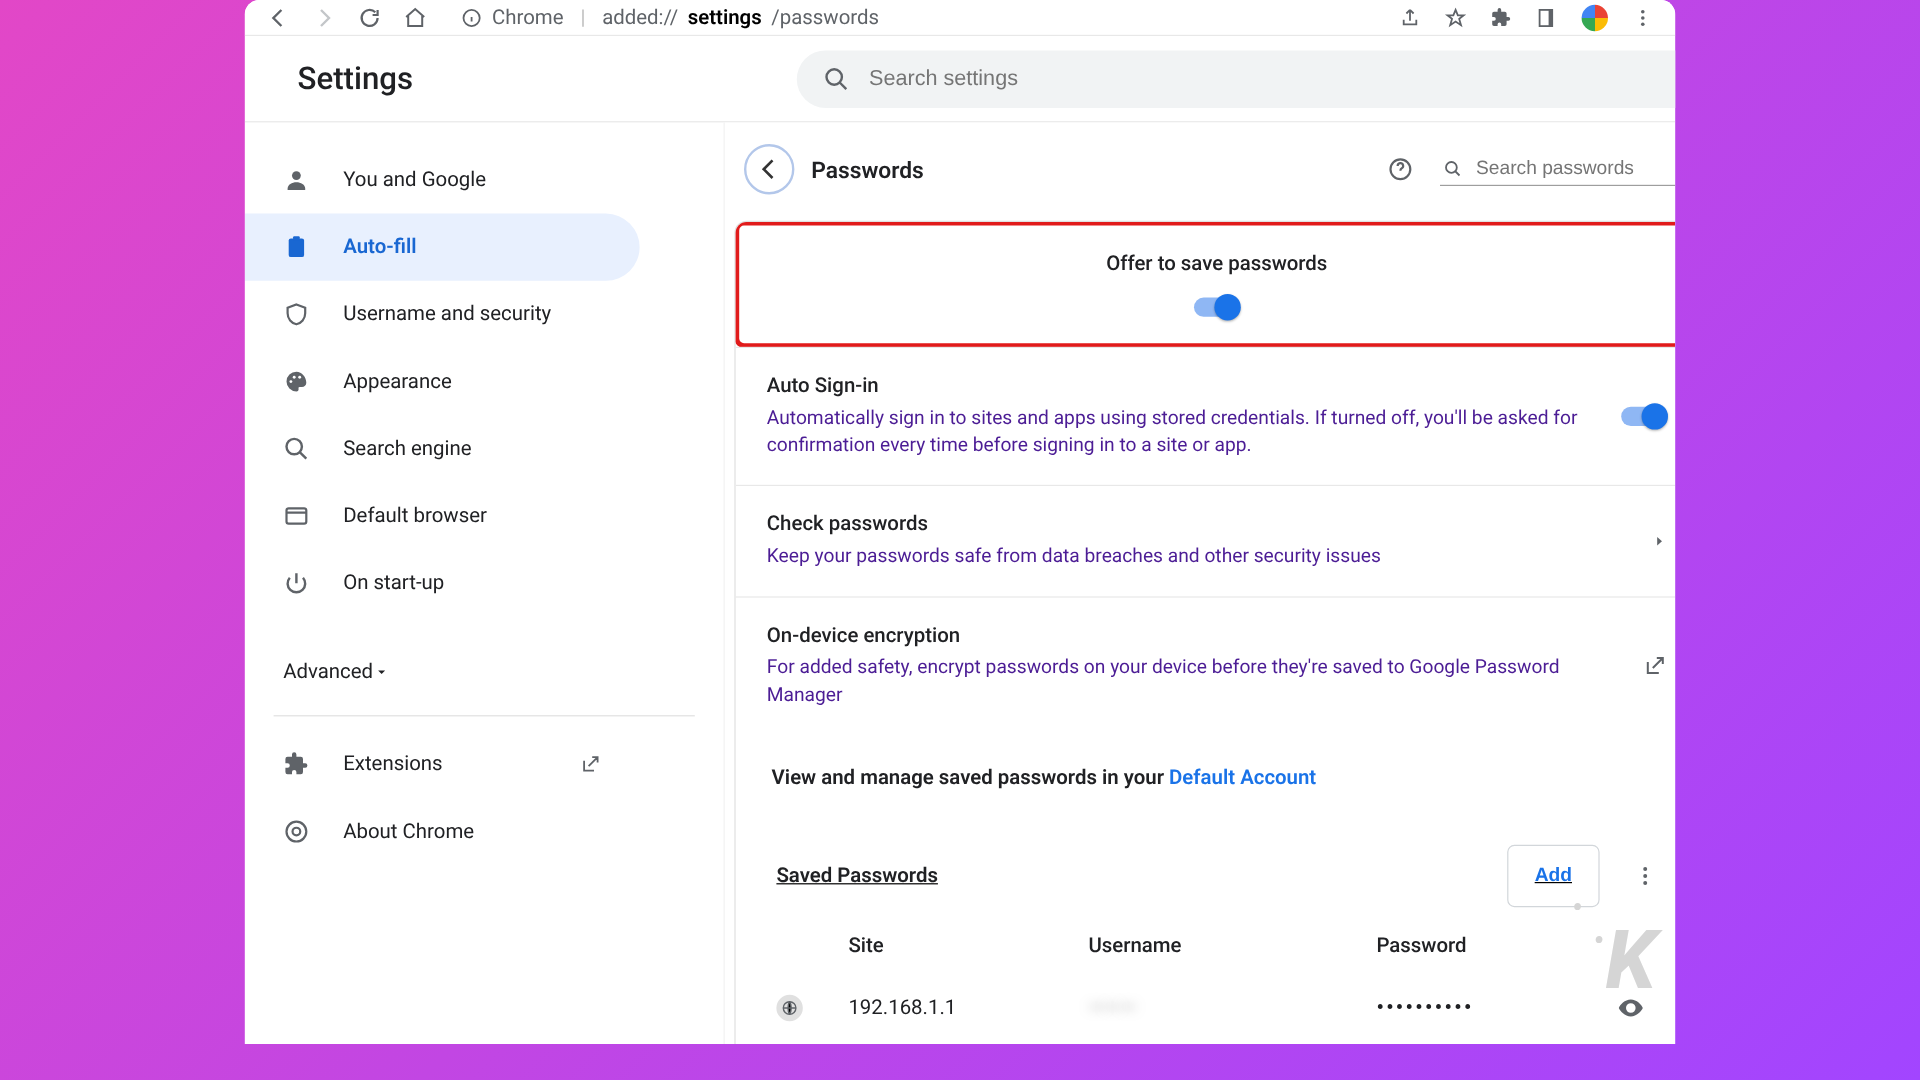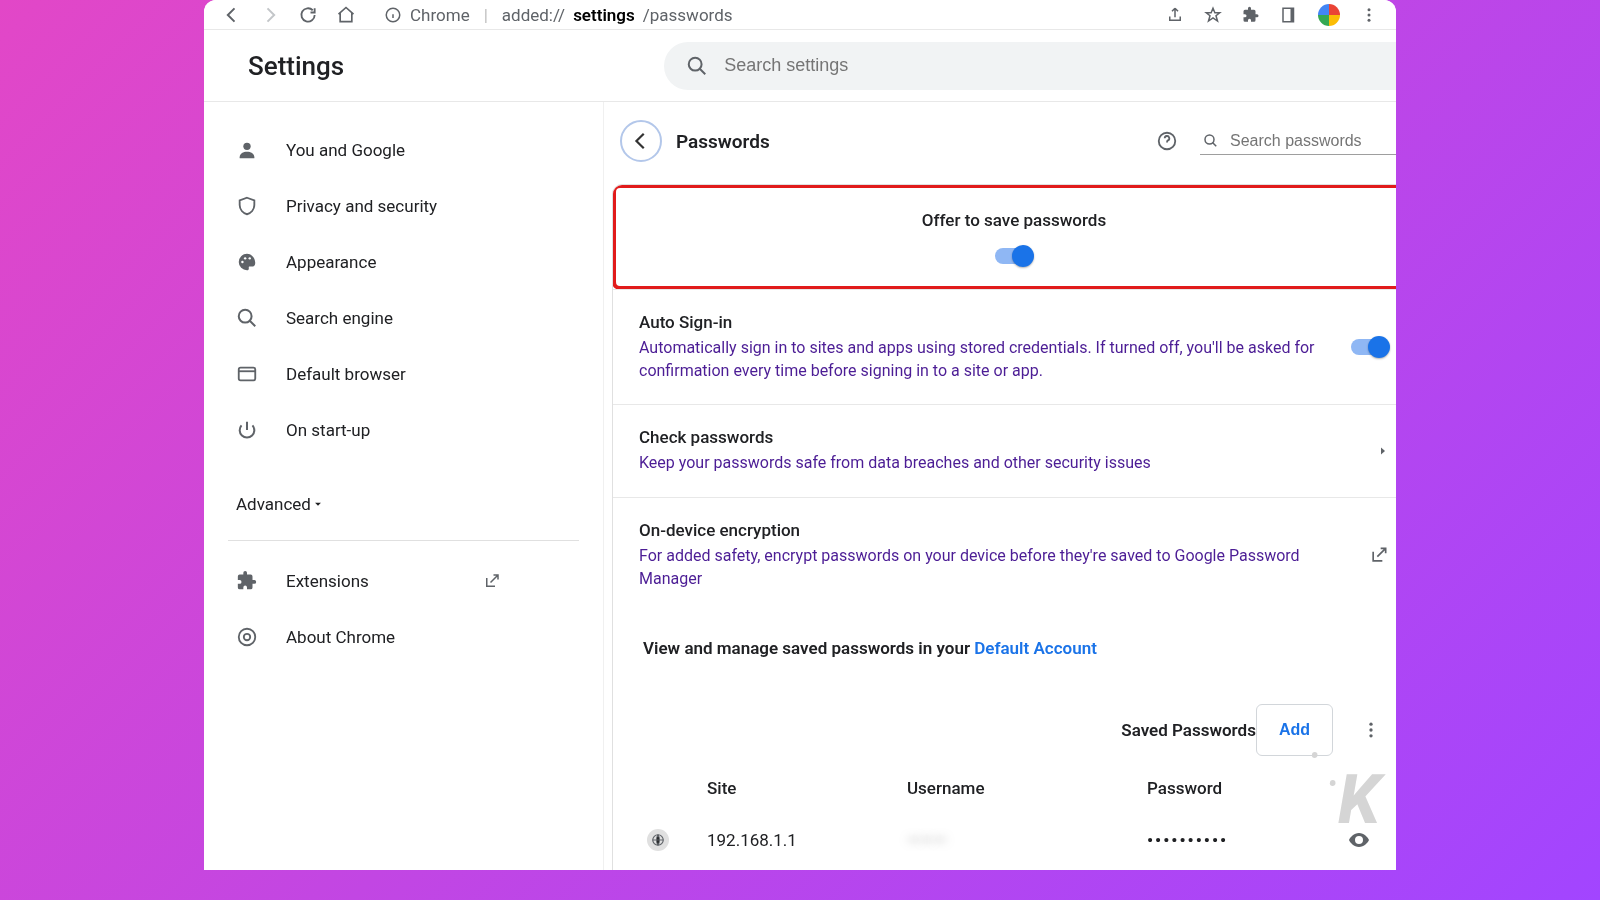--- a/index.html
+++ b/index.html
@@ -98,22 +98,23 @@
     width:38px; height:16px; background:#8fb7f4; border-radius:10px; position:relative; cursor:pointer;
   }
   .toggle .knob {
     position:absolute; right:-1px; top:-3px; width:22px; height:22px; border-radius:50%;
     background:#1a73e8; box-shadow:0 1px 2px rgba(0,0,0,.3);
   }
   .chev, .open-ext { color:#5f6368; }
   .manage-row { padding:26px 30px; font-size:17px; color:#202124; font-weight:600;}
   .manage-row a { color:#1a73e8; text-decoration:none; }
   .saved-header {
-    display:flex; align-items:center; justify-content:flex-end;
+    display:flex; align-items:center; justify-content:space-between;
     padding:20px 34px 8px 34px;
+    text-decoration:underline;
   }
   .saved-title { font-size:17px; font-weight:600; color:#202124;}
   .saved-actions { display:flex; align-items:center; gap:28px;}
   .add-btn {
     border:1px solid #d2d6da; background:#fff; color:#1a73e8; font-weight:600;
     font-size:16px; padding:16px 22px; border-radius:6px; cursor:pointer;
   }
   .table-head {
     display:grid; grid-template-columns: 60px 200px 240px 200px 70px 50px;
     padding:14px 34px; font-size:17px; color:#202124; font-weight:500;
@@ -226,27 +227,36 @@
     <div class="sidebar">
       <div class="nav-item">
         <span class="icon">
             <svg width="22" height="22" viewBox="0 0 24 24">
               <circle cx="12" cy="8" r="4" fill="currentColor"></circle>
               <path fill="currentColor" d="M4 20c0-4 4-6 8-6s8 2 8 6v1H4z"></path>
             </svg>
           </span>
         <span>You and Google</span>
       </div>
+      <div class="nav-item active">
+        <span class="icon">
+            <svg width="22" height="22" viewBox="0 0 24 24">
+              <rect x="5" y="4" width="14" height="17" rx="2" fill="currentColor"></rect>
+              <rect x="9" y="2" width="6" height="4" rx="1" fill="currentColor"></rect>
+            </svg>
+          </span>
+        <span>Auto-fill</span>
+      </div>
       <div class="nav-item">
         <span class="icon">
             <svg width="22" height="22" viewBox="0 0 24 24">
               <path fill="none" stroke="currentColor" stroke-width="2" d="M12 3l8 3v5c0 5-3.5 9-8 10-4.5-1-8-5-8-10V6z"></path>
             </svg>
           </span>
-        <span>Privacy and security</span>
+        <span>Username and security</span>
       </div>
       <div class="nav-item">
         <span class="icon">
             <svg width="22" height="22" viewBox="0 0 24 24">
               <path fill="currentColor" d="M12 3a9 9 0 1 0 0 18c1.5 0 2-1 2-2s-.5-2 1-2h2a4 4 0 0 0 4-4c0-5-4-10-9-10z"></path>
               <circle cx="7" cy="12" r="1.3" fill="#fff"></circle>
               <circle cx="10" cy="8" r="1.3" fill="#fff"></circle>
               <circle cx="15" cy="8" r="1.3" fill="#fff"></circle>
             </svg>
           </span>

